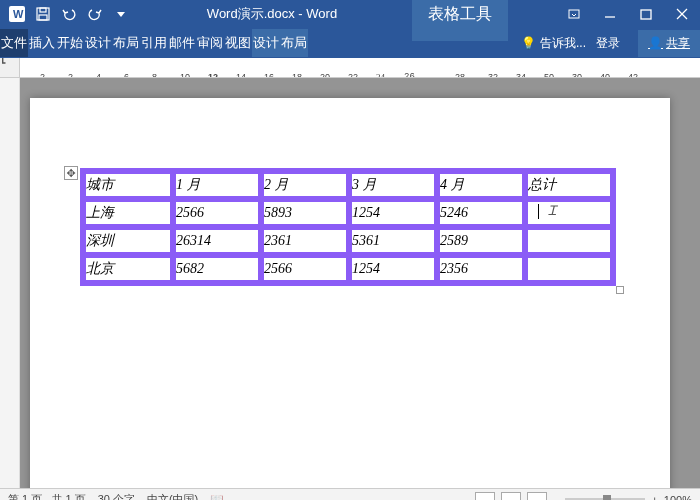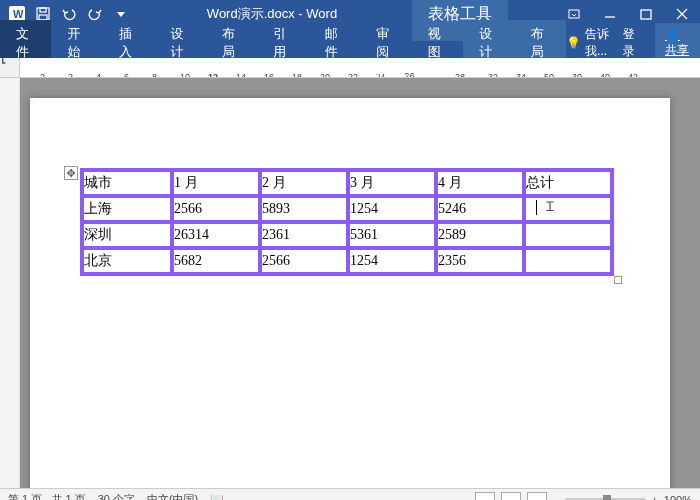--- a/index.html
+++ b/index.html
@@ -5,37 +5,37 @@
 * { margin: 0; padding: 0; box-sizing: border-box; font-family: "Microsoft YaHei", sans-serif; }
 body { width: 700px; height: 500px; background: #e6e6e6; overflow: hidden; }
 .titlebar { background: #2b579a; height: 28px; display: flex; align-items: center; color: white; font-size: 12px; }
 .qat { display: flex; align-items: center; gap: 4px; padding-left: 6px; }
 .qat-btn { width: 22px; height: 22px; display: flex; align-items: center; justify-content: center; cursor: pointer; }
 .title-text { flex: 1; text-align: center; font-size: 13px; }
 .contextual-tab { background: #3b6ca8; padding: 16px 16px; margin-right: 40px; font-size: 16px; }
 .window-controls { display: flex; margin-left: 8px; }
 .win-btn { width: 36px; height: 28px; display: flex; align-items: center; justify-content: center; cursor: pointer; }
 .ribbon { background: #2b579a; height: 30px; display: flex; align-items: center; color: white; font-size: 13px; }
-.rtab { padding: 5px 16px; cursor: pointer; }
+.rtab { padding: 5px 1px; cursor: pointer; }
 .rtab.file { background: #1e3e6e; }
 .rtab.active { background: #3b6ca8; }
 .ribbon-right { margin-left: auto; display: flex; align-items: center; font-size: 12px; }
 .ribbon-right .share { background: #3b6ca8; padding: 5px 10px; margin-left: 8px; text-decoration: underline; }
 .ruler-area { background: white; border-bottom: 1px solid #ccc; height: 20px; display: flex; align-items: center; font-size: 9px; color: #555; position: relative; overflow: hidden; }
 .ruler-corner { width: 20px; height: 20px; background: #f0f0f0; border-right: 1px solid #ccc; flex-shrink: 0; }
 .ruler { flex: 1; position: relative; background: linear-gradient(to right, #e5e5e5 0 60px, white 60px 610px, #e5e5e5 610px); }
 .ruler-ticks { position: absolute; top: 0; left: 0; right: 0; height: 20px; display: flex; align-items: center; }
 .rnum { position: absolute; font-size: 9px; color: #444; top: 4px; }
 .doc-area { display: flex; height: 410px; }
 .vruler { width: 20px; background: #f4f4f4; border-right: 1px solid #ddd; }
 .page-viewport { flex: 1; background: #949494; overflow: auto; position: relative; padding: 20px 0 0 10px; }
 .page { background: white; width: 640px; min-height: 550px; box-shadow: 0 0 8px rgba(0,0,0,0.3); position: relative; padding: 70px 20px 20px 50px; }
 .table-anchor { position: absolute; left: 34px; top: 68px; width: 14px; height: 14px; border: 1px solid #999; background: white; display: flex; align-items: center; justify-content: center; font-size: 11px; cursor: move; color: #555; }
 table.datatbl { border-collapse: collapse; font-size: 14px; color: #000; }
-table.datatbl td { border: 4px solid #8b5cf6; padding: 2px 0; height: 20px; font-family: "SimSun", serif; }
+table.datatbl td { border: 6px solid #8b5cf6; padding: 2px 0; height: 20px; font-family: "SimSun", serif; font-style: italic; }
 table.datatbl td.h { width: 90px; }
 table.datatbl td.d { width: 88px; }
 .cursor-cell { position: relative; }
 .text-cursor { position: absolute; left: 10px; top: 2px; width: 1px; height: 15px; background: #000; animation: blink 1s infinite; }
 .ibeam { position: absolute; left: 20px; top: 1px; font-size: 13px; color: #555; }
 @keyframes blink { 50% { opacity: 0; } }
 .table-resize { position: absolute; right: -8px; bottom: -8px; width: 8px; height: 8px; border: 1px solid #999; background: white; cursor: se-resize; }
 .statusbar { height: 22px; background: #f3f3f3; border-top: 1px solid #ccc; display: flex; align-items: center; font-size: 11px; color: #444; padding: 0 8px; gap: 12px; }
 .statusbar .right { margin-left: auto; display: flex; align-items: center; gap: 6px; }
 .view-btn { width: 20px; height: 16px; border: 1px solid #aaa; background: #fff; cursor: pointer; }
@@ -100,22 +100,22 @@
         <svg width="12" height="12" viewBox="0 0 12 12" stroke="white" stroke-width="1.3">
           <line x1="1" y1="1" x2="11" y2="11"></line>
           <line x1="11" y1="1" x2="1" y2="11"></line>
         </svg>
       </div>
   </div>
 </div>
 
 <div class="ribbon">
   <div class="rtab file">文件</div>
+  <div class="rtab">插入</div>
   <div class="rtab">开始</div>
-  <div class="rtab">插入</div>
   <div class="rtab">设计</div>
   <div class="rtab">布局</div>
   <div class="rtab">引用</div>
   <div class="rtab">邮件</div>
   <div class="rtab">审阅</div>
   <div class="rtab">视图</div>
   <div class="rtab active">设计</div>
   <div class="rtab active">布局</div>
   <div class="ribbon-right">
     <span style="margin-right:4px">💡</span>

